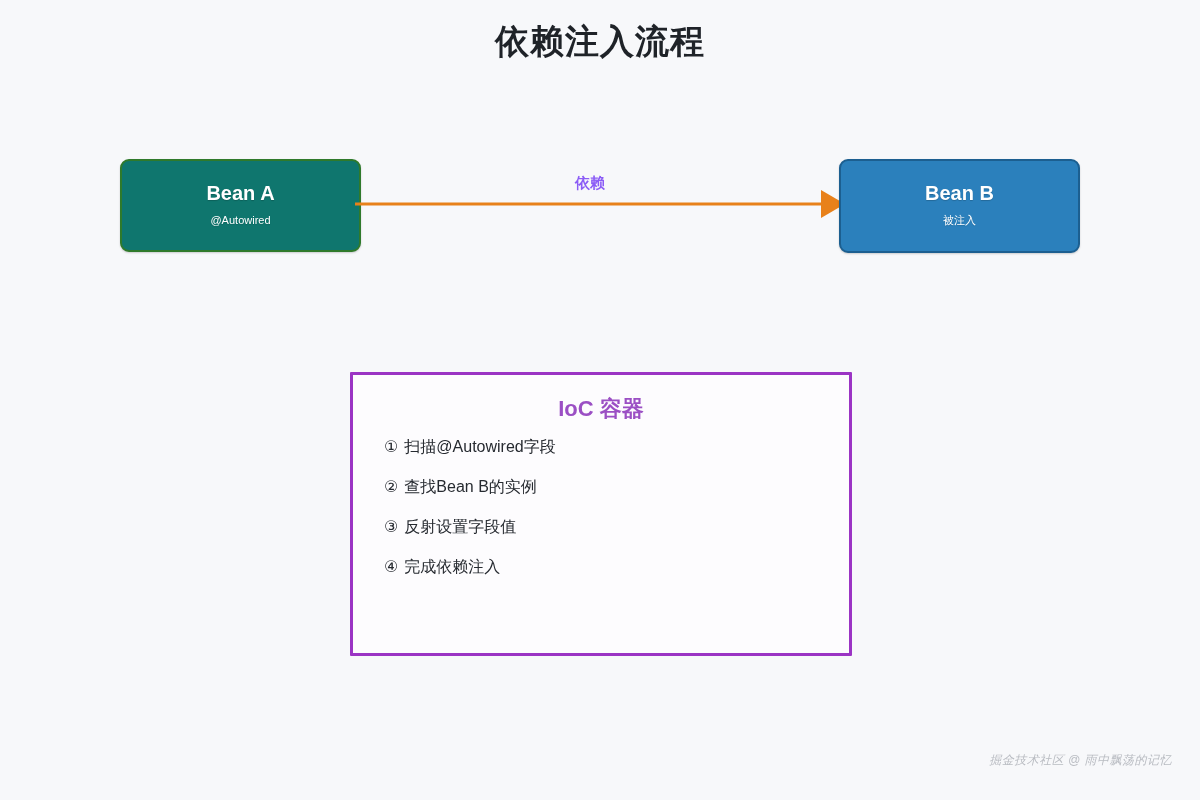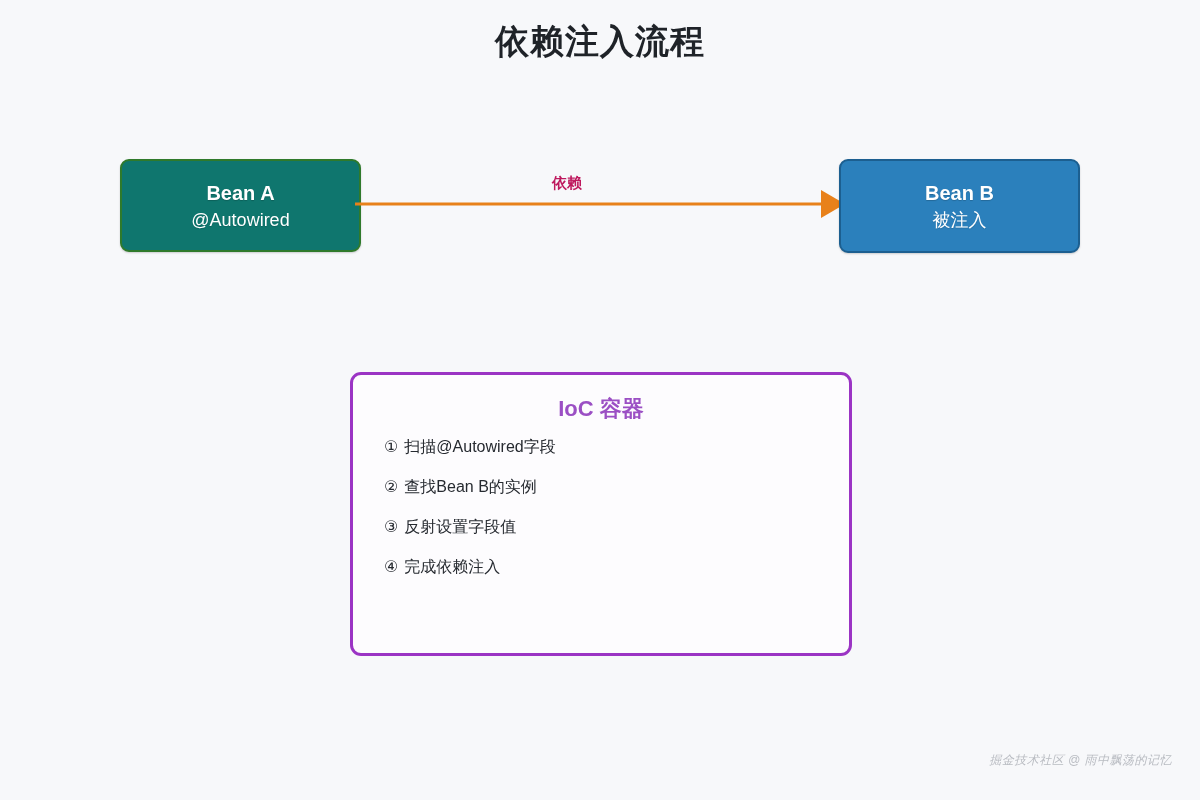--- a/index.html
+++ b/index.html
@@ -64,58 +64,58 @@
   }
 
   .node-title {
     font-size: 20px;
     font-weight: bold;
     line-height: 28px;
     text-shadow: 0 1px 1px rgba(0,0,0,0.18);
   }
 
   .node-sub {
-    font-size: 18px;
+    font-size: 11px;
     font-weight: normal;
     line-height: 26px;
     text-shadow: 0 1px 1px rgba(0,0,0,0.14);
   }
 
   
   #dependency-arrow {
     position: absolute;
     left: 355px;
     top: 182px;
     width: 490px;
     height: 44px;
     overflow: visible;
   }
 
   #arrow-label {
     position: absolute;
-    left: 507px;
+    left: 530px;
     top: 172px;
     width: 120px;
     text-align: center;
     font-size: 15px;
     font-weight: bold;
-    color: #be185d;
+    color: #8b5cf6;
     line-height: 22px;
   }
 
   
   #ioc-container {
     position: absolute;
     left: 350px;
     top: 372px;
     width: 502px;
     height: 284px;
     background: #fdfcfe;
     border: 3px solid #9b34c4;
-    border-radius: 11px;
+    border-radius: 1px;
   }
 
   #ioc-title {
     position: absolute;
     left: 0;
     top: 19px;
     width: 100%;
     text-align: center;
     font-size: 22px;
     font-weight: bold;

